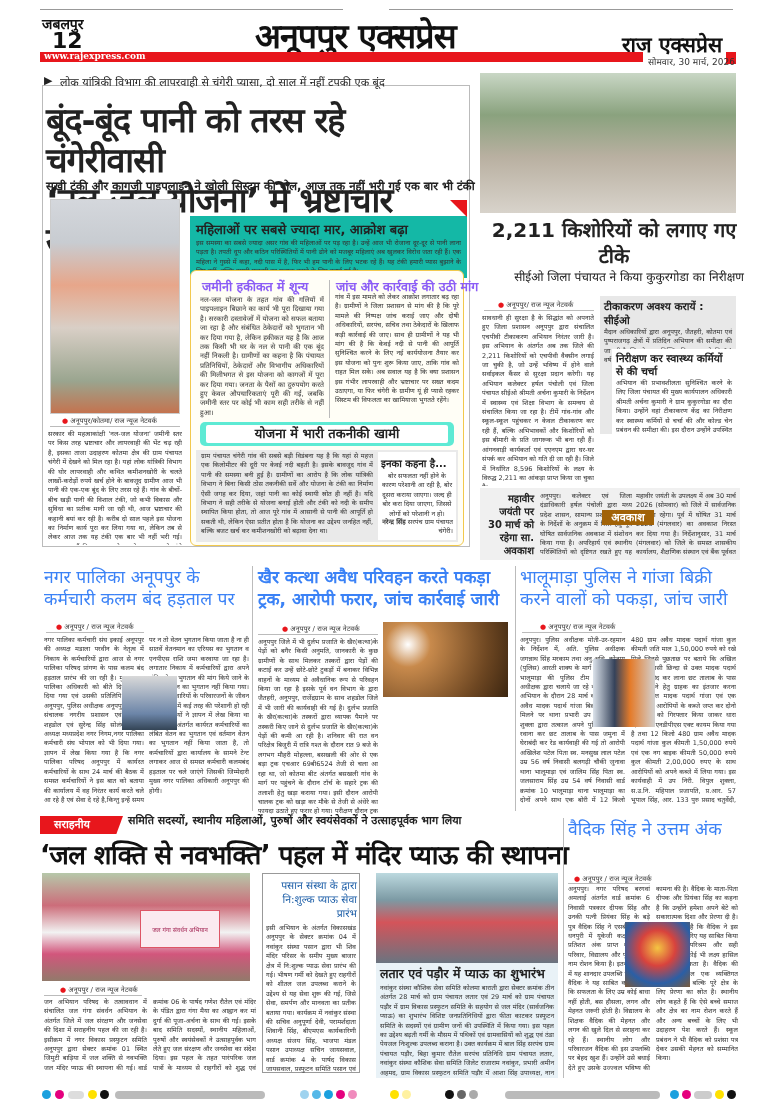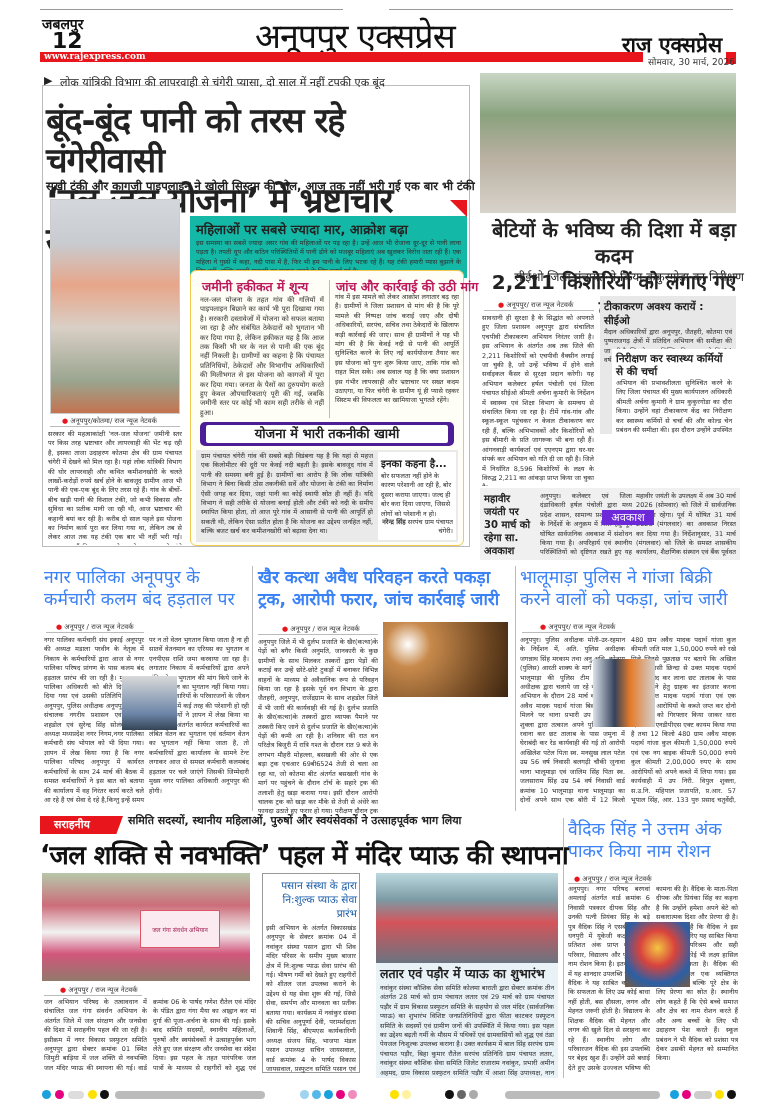--- a/index.html
+++ b/index.html
@@ -2,49 +2,49 @@
 <html><head>
 <meta charset="utf-8">
 <style>
 *{box-sizing:border-box;margin:0;padding:0}
 body{width:778px;height:1108px;background:#fff;font-family:"DejaVu Sans",sans-serif;color:#222;position:relative;overflow:hidden}
 .abs{position:absolute}
 .topline{left:40px;top:9px;width:303px;height:1px;background:#999}
 .topline2{left:389px;top:9px;width:344px;height:1px;background:#999}
 .city{left:42px;top:14px;font-size:14px;font-weight:bold;color:#111}
 .pageno{left:52px;top:28px;font-size:22px;font-weight:bold;color:#111}
-.masthead{left:255px;top:12px;font-size:34px;font-weight:normal;color:#111;letter-spacing:-1px;font-family:"DejaVu Serif",serif}
+.masthead{left:255px;top:12px;font-size:34px;font-weight:bold;color:#111;letter-spacing:-1px;font-family:"DejaVu Serif",serif}
 .brand{left:622px;top:30px;font-size:21px;font-weight:bold;color:#111}
 .datel{left:648px;top:55px;font-size:9px;color:#333}
 .redbar{left:40px;top:52px;width:603px;height:10px;background:#e8161c}
 .redbar2{left:726px;top:52px;width:10px;height:12px;background:#e8161c}
 .url{left:44px;top:51px;font-size:9px;color:#fff;font-family:"DejaVu Serif",serif;font-weight:bold}
 .kicker{left:60px;top:74px;font-size:11px;color:#222}
 .kicker-arrow{left:44px;top:74px;font-size:11px;color:#222}
 .mainframe{left:42px;top:85px;width:428px;height:462px;border:1px solid #bbb}
 .hl1{left:46px;top:100px;font-size:34px;font-weight:bold;color:#222;letter-spacing:-1px;line-height:40px;width:425px}
 .deck{left:46px;top:178px;font-size:11.5px;color:#222;font-weight:bold}
 .tankimg{left:50px;top:199px;width:130px;height:215px;background:linear-gradient(180deg,#d4d7dc 0%,#c8ccd1 20%,#e7a68a 40%,#d9cfc6 60%,#9aa58f 85%,#c4734f 100%);border:1px solid #ccc}
 .cap{font-size:7px;color:#333}
 .bodytxt{font-size:6.5px;line-height:9.4px;color:#333;text-align:justify}
 .pinkbox{left:190px;top:216px;width:277px;height:62px;background:#14b8a6}
 .pinkbox h3{font-size:13px;font-weight:bold;color:#222;padding:4px 6px 1px}
 .corner{left:450px;top:200px;width:0;height:0;border-left:17px solid transparent;border-top:17px solid #e8161c}
 .yellowframe{left:190px;top:270px;width:274px;height:276px;border:1.5px solid #f2c94c;border-radius:6px;background:#fffef6}
-.subhd{font-size:12.5px;font-weight:bold;color:#be185d}
-.redbanner{left:200px;top:422px;width:254px;height:24px;background:#4c1d95;border-radius:5px;color:#fff;text-align:center;font-size:13px;font-weight:bold;line-height:24px}
+.subhd{font-size:12.5px;font-weight:bold;color:#8b5cf6}
+.redbanner{left:200px;top:422px;width:254px;height:24px;background:#5eead4;border-radius:5px;color:#fff;text-align:center;font-size:13px;font-weight:bold;line-height:24px}
 .redbanner-inner{position:absolute;left:6px;top:3px;right:6px;bottom:3px;background:#fff;color:#222;line-height:18px;border-radius:2px}
 .greybox{left:196px;top:450px;width:262px;height:92px;background:#eaeaea}
 .quote{left:378px;top:452px;width:78px;height:88px;background:#fff}
 .photo1{left:480px;top:73px;width:256px;height:140px;background:linear-gradient(180deg,#c9d7c5 0%,#8aa27e 30%,#b9b0a1 60%,#d8d3cb 100%)}
 .hl2{left:484px;top:217px;width:260px;text-align:center;font-size:20px;font-weight:bold;color:#222;line-height:26px}
 .sub2{left:480px;top:268px;width:264px;text-align:right;font-size:12px;color:#222}
 .tika{left:600px;top:296px;width:136px;height:138px;background:#e8e8e8}
 .nirik{left:612px;top:349px;width:124px;height:86px;background:#fff}
-.redtag{background:#6d28d9;color:#fff;font-weight:normal}
+.redtag{background:#a16207;color:#fff;font-weight:bold}
 .avkash-box{left:480px;top:488px;width:260px;height:72px;background:#f0f0f0}
 .sep{background:#bbb}
 .hl3{font-size:17.5px;color:#3b82f6;line-height:22px}
 .photoW{left:122px;top:676px;width:55px;height:54px;background:linear-gradient(180deg,#d9d9d9,#6c85a8 70%,#345)}
 .photoK{left:383px;top:622px;width:125px;height:75px;background:radial-gradient(circle at 20% 30%,#fff 0%,#c88a4c 20%,#6e4722 70%,#3b2510 100%)}
 .photoG{left:593px;top:659px;width:62px;height:68px;background:linear-gradient(90deg,#dce3eb 0%,#35425a 35%,#e47b2a 60%,#d2d2d2 100%)}
 .sarahniya{left:40px;top:816px;width:83px;height:18px;background:#e8161c;color:#fff;font-size:11px;font-weight:bold;line-height:18px;padding-left:14px;clip-path:polygon(0 0,100% 0,92% 100%,0 100%)}
 .jalhl{left:40px;top:836px;font-size:26px;font-weight:bold;color:#111;letter-spacing:-0.5px}
 .photoJ{left:42px;top:873px;width:208px;height:108px;background:linear-gradient(180deg,#b6c8aa 0%,#cc6d7a 30%,#f2f2f2 55%,#d2567c 75%,#927a6b 100%)}
 .pasan{left:262px;top:873px;width:98px;height:200px;border:1px solid #999;background:#fff}
@@ -95,44 +95,43 @@
 <div class="abs subhd" style="left:336px;top:278px">जांच और कार्रवाई की उठी मांग</div>
 <div class="abs bodytxt" style="left:335px;top:293px;width:124px;height:125px;overflow:hidden">गांव में इस मामले को लेकर आक्रोश लगातार बढ़ रहा है। ग्रामीणों ने जिला प्रशासन से मांग की है कि पूरे मामले की निष्पक्ष जांच कराई जाए और दोषी अधिकारियों, सरपंच, सचिव तथा ठेकेदारों के खिलाफ कड़ी कार्रवाई की जाए। साथ ही ग्रामीणों ने यह भी मांग की है कि केवई नदी से पानी की आपूर्ति सुनिश्चित करने के लिए नई कार्ययोजना तैयार कर इस योजना को पुनः शुरू किया जाए, ताकि गांव को राहत मिल सके। अब सवाल यह है कि क्या प्रशासन इस गंभीर लापरवाही और भ्रष्टाचार पर सख्त कदम उठाएगा, या फिर चंगेरी के ग्रामीण यूं ही प्यासे रहकर सिस्टम की विफलता का खामियाजा भुगतते रहेंगे।</div>
 
 <div class="abs redbanner">
   <div class="redbanner-inner">योजना में भारी तकनीकी खामी</div>
 </div>
 <div class="abs greybox"></div>
 <div class="abs bodytxt" style="left:201px;top:452px;width:172px;height:88px;overflow:hidden">ग्राम पंचायत चंगेरी गांव की सबसे बड़ी विडंबना यह है कि यहां से महज एक किलोमीटर की दूरी पर केवई नदी बहती है। इसके बावजूद गांव में पानी की समस्या बनी हुई है। ग्रामीणों का आरोप है कि लोक यांत्रिकी विभाग ने बिना किसी ठोस तकनीकी सर्वे और योजना के टंकी का निर्माण ऐसी जगह कर दिया, जहां पानी का कोई स्थायी स्रोत ही नहीं है। यदि विभाग ने सही तरीके से योजना बनाई होती और टंकी को नदी के समीप स्थापित किया होता, तो आज पूरे गांव में आसानी से पानी की आपूर्ति हो सकती थी, लेकिन ऐसा प्रतीत होता है कि योजना का उद्देश्य जनहित नहीं, बल्कि बजट खर्च कर कमीशनखोरी को बढ़ावा देना था।</div>
 <div class="abs quote">
   <div style="font-size:10px;font-weight:bold;padding:4px 3px 2px">इनका कहना है...</div>
-  <div class="bodytxt" style="text-align:left;padding:0 3px;height:46px;overflow:hidden">बोर सफलता नहीं होने के कारण परेशानी आ रही है, बोर दूसरा कराया जाएगा। जल्द ही बोर करा दिया जाएगा, जिससे लोगों को परेशानी न हो।</div>
+  <div class="bodytxt" style="text-align:center;padding:0 3px;height:46px;overflow:hidden">बोर सफलता नहीं होने के कारण परेशानी आ रही है, बोर दूसरा कराया जाएगा। जल्द ही बोर करा दिया जाएगा, जिससे लोगों को परेशानी न हो।</div>
   <div class="bodytxt" style="text-align:right;padding:0 3px"><b>नरेन्द्र सिंह</b> <span>सरपंच ग्राम पंचायत चंगेरी।</span></div>
 </div>
 
 <div class="abs photo1"></div>
 <div class="abs hl2">
-  <div>बेटियों के भविष्य की दिशा में बड़ा कदम</div>
   <div>2,211 किशोरियों को लगाए गए टीके</div>
 </div>
 <div class="abs sub2">सीईओ जिला पंचायत ने किया कुकुरगोडा का निरीक्षण</div>
 <div class="abs cap" style="left:498px;top:300px"><span style="color:#e8161c">● </span><span>अनूपपुर/ राज न्यूज नेटवर्क</span></div>
 <div class="abs sep" style="left:484px;top:310px;width:110px;height:1px"></div>
 <div class="abs bodytxt" style="left:482px;top:314px;width:112px;height:172px;overflow:hidden">सावधानी ही सुरक्षा है के सिद्धांत को अपनाते हुए जिला प्रशासन अनूपपुर द्वारा संचालित एचपीवी टीकाकरण अभियान निरंतर जारी है। इस अभियान के अंतर्गत अब तक जिले की 2,211 किशोरियों को एचपीवी वैक्सीन लगाई जा चुकी है, जो उन्हें भविष्य में होने वाले सर्वाइकल कैंसर से सुरक्षा प्रदान करेगी। यह अभियान कलेक्टर हर्षल पंचोली एवं जिला पंचायत सीईओ श्रीमती अर्चना कुमारी के निर्देशन में स्वास्थ्य एवं शिक्षा विभाग के समन्वय से संचालित किया जा रहा है। टीमें गांव-गांव और स्कूल-स्कूल पहुंचकर न केवल टीकाकरण कर रही हैं, बल्कि अभिभावकों और किशोरियों को इस बीमारी के प्रति जागरूक भी बना रही हैं। आंगनवाड़ी कार्यकर्ता एवं एएनएम द्वारा घर-घर संपर्क कर अभियान को गति दी जा रही है। जिले में निर्धारित 8,596 किशोरियों के लक्ष्य के विरुद्ध 2,211 का आंकड़ा प्राप्त किया जा चुका है।</div>
 <div class="abs tika">
   <div style="font-size:10.5px;font-weight:bold;padding:3px 4px 1px">टीकाकरण अवश्य करायें : सीईओ</div>
   <div class="bodytxt" style="padding:0 4px;height:36px;overflow:hidden">मैदान अधिकारियों द्वारा अनूपपुर, जैतहरी, कोतमा एवं पुष्पराजगढ़ क्षेत्रों में प्रतिदिन अभियान की समीक्षा की जा रही है, जिससे यह सुनिश्चित किया जा सके कि 14 वर्ष से 15 वर्ष 3 माह आयु वर्ग की कोई भी पात्र किशोरी टीकाकरण से वंचित न रहे। जिला प्रशासन ने समस्त अभिभावकों से अपील की है कि वे अपनी बेटियों को इस टीकाकरण अभियान से अवश्य जोड़ें और उन्हें एक सुरक्षित भविष्य प्रदान करने में सहयोग करें।</div>
 </div>
 <div class="abs nirik">
   <div style="font-size:10.5px;font-weight:bold;padding:3px 4px 1px;line-height:13px">निरीक्षण कर स्वास्थ्य कर्मियों से की चर्चा</div>
   <div class="bodytxt" style="padding:0 4px;height:56px;overflow:hidden">अभियान की प्रभावशीलता सुनिश्चित करने के लिए जिला पंचायत की मुख्य कार्यपालन अधिकारी श्रीमती अर्चना कुमारी ने ग्राम कुकुरगोडा का दौरा किया। उन्होंने वहां टीकाकरण केंद्र का निरीक्षण कर स्वास्थ्य कर्मियों से चर्चा की और कोल्ड चेन प्रबंधन की समीक्षा की। इस दौरान उन्होंने उपस्थित बालिकाओं और उनके अभिभावकों से संवाद कर उन्हें इस टीके के महत्व के बारे में जागरूक किया। उन्होंने निर्देश दिए कि ग्राम स्तर पर मोबिलाइजेशन बढ़ाकर शत-प्रतिशत लक्ष्य प्राप्त किया जाए।</div>
 </div>
 
 <div class="abs avkash-box"></div>
-<div class="abs" style="left:484px;top:492px;width:50px;font-size:10px;font-weight:bold;text-align:left;line-height:13px">महावीर जयंती पर 30 मार्च को रहेगा सा. अवकाश</div>
+<div class="abs" style="left:484px;top:492px;width:50px;font-size:10px;font-weight:bold;text-align:right;line-height:13px">महावीर जयंती पर 30 मार्च को रहेगा सा. अवकाश</div>
 <div class="abs bodytxt" style="left:540px;top:492px;width:92px;height:66px;overflow:hidden">अनूपपुर। कलेक्टर एवं जिला दंडाधिकारी हर्षल पंचोली द्वारा मध्य प्रदेश शासन, सामान्य प्रशासन विभाग के निर्देशों के अनुक्रम में जिले हेतु पूर्व घोषित सार्वजनिक अवकाश में संशोधन किया गया है। अपरिहार्य एवं स्थानीय परिस्थितियों को दृष्टिगत रखते हुए यह निर्णय लिया गया है। जारी आदेश के अनुसार,</div>
 <div class="abs bodytxt" style="left:636px;top:492px;width:100px;height:66px;overflow:hidden">महावीर जयंती के उपलक्ष्य में अब 30 मार्च 2026 (सोमवार) को जिले में सार्वजनिक अवकाश रहेगा। पूर्व में घोषित 31 मार्च 2026 (मंगलवार) का अवकाश निरस्त कर दिया गया है। निर्देशानुसार, 31 मार्च (मंगलवार) को जिले के समस्त शासकीय कार्यालय, शैक्षणिक संस्थान एवं बैंक पूर्ववत खुले रहेंगे।</div>
 <div class="abs redtag" style="left:602px;top:510px;width:52px;height:15px;font-size:11px;text-align:center;line-height:15px">अवकाश</div>
 
 <div class="abs hl3" style="left:44px;top:566px;width:205px">नगर पालिका अनूपपुर के कर्मचारी कलम बंद हड़ताल पर</div>
 <div class="abs cap" style="left:56px;top:622px"><span style="color:#e8161c">● </span><span>अनूपपुर / राज न्यूज नेटवर्क</span></div>
 <div class="abs sep" style="left:46px;top:632px;width:98px;height:1px"></div>
 <div class="abs bodytxt" style="left:44px;top:636px;width:205px;height:180px;overflow:hidden;column-count:2;column-gap:5px">नगर पालिका कर्मचारी संघ इकाई अनूपपुर की अध्यक्ष मडाला परवीन के नेतृत्व में निकाय के कर्मचारियों द्वारा आज से नगर पालिका परिषद प्रांगण के पास कलम बंद हड़ताल प्रारंभ की जा रही है। मुख्य नगर पालिका अधिकारी को बीते दिनों ज्ञापन दिया गया एवं उसकी प्रतिलिपि कलेक्टर अनूपपुर, पुलिस अधीक्षक अनूपपुर, संयुक्त संचालक नगरीय प्रशासन एवं विकास शहडोल एवं सुरेन्द्र सिंह सोलंकी प्रदेश अध्यक्ष मध्यप्रदेश नगर निगम,नगर पालिका कर्मचारी संघ भोपाल को भी दिया गया। ज्ञापन में लेख किया गया है कि नगर पालिका परिषद अनूपपुर में कार्यरत कर्मचारियों के साथ 24 मार्च की बैठक में समस्त कर्मचारियों ने इस बात को बताया की कार्यालय में वह निरंतर कार्य करते चले आ रहे है एवं सेवा दे रहे है,किन्तु इन्हें समय पर न तो वेतन भुगतान किया जाता है ना ही सातवें वेतनमान का एरियस का भुगतान व एनपीएस राशि जमा करवाया जा रहा है। लगातार निकाय में कर्मचारियों द्वारा अपने लंबित वेतन भुगतान की मांग किये जाने के बावजूद वेतन का भुगतान नहीं किया गया। जिससे कर्मचारियों के परिवारजनों के जीवन यापन करने में कई तरह की परेशानी हो रही है। कर्मचारियों ने ज्ञापन में लेख किया था कि निकाय अंतर्गत कार्यरत कर्मचारियों का लंबित वेतन का भुगतान एवं वर्तमान वेतन का भुगतान नहीं किया जाता है, तो कर्मचारियों द्वारा कार्यालय के सामने टेन्ट लगाकर आज से समस्त कर्मचारी कलमबंद हड़ताल पर चले जाएंगे जिसकी जिम्मेदारी मुख्य नगर पालिका अधिकारी अनूपपुर की होगी।</div>
 <div class="abs photoW"></div>
 <div class="abs sep" style="left:252px;top:566px;width:1px;height:245px"></div>
@@ -173,21 +172,20 @@
 
 <div class="abs photoL"></div>
 <div class="abs latarbox">
   <div style="font-size:12.5px;font-weight:bold;padding:2px 4px">लतार एवं पड़ौर में प्याऊ का शुभारंभ</div>
   <div class="bodytxt" style="padding:0 4px;height:92px;overflow:hidden">नवांकुर संस्था कौशिक सेवा समिति कोलमा बाराती द्वारा सेक्टर क्रमांक तीन अंतर्गत 28 मार्च को ग्राम पंचायत लतार एवं 29 मार्च को ग्राम पंचायत पड़ौर में ग्राम विकास प्रस्फुटन समिति के सहयोग से जल मंदिर (सार्वजनिक प्याऊ) का शुभारंभ विशिष्ट जनप्रतिनिधियों द्वारा फीता काटकर प्रस्फुटन समिति के सदस्यों एवं ग्रामीण जनों की उपस्थिति में किया गया। इस पहल का उद्देश्य बढ़ती गर्मी के मौसम में पथिकों एवं ग्रामवासियों को शुद्ध एवं ठंडा पेयजल निःशुल्क उपलब्ध कराना है। उक्त कार्यक्रम में बाल सिंह सरपंच ग्राम पंचायत पड़ौर, बिहा कुमार रौतेल सरपंच प्रतिनिधि ग्राम पंचायत लतार, नवांकुर संस्था कौशिक सेवा समिति जिलेट राजाराम नवांकुर, प्रभारी अमीन अहमद, ग्राम विकास प्रस्फुटन समिति पड़ौर में आशा सिंह उपाध्यक्ष, नान बाबू सेन, रामेश्वर, सुखदेव, दुर्गा प्रजापति, दीपक प्रजापति एवं ग्राम विकास प्रस्फुटन समिति लतार से बृज रौतेल पूजा डीमर, रेनु डीमर, रजनी डीमर, बेला बाई, मुस्कान केवट सफाली डीमर एवं अन्य ग्रामीण जन उपस्थित रहे।</div>
 </div>
 <div class="abs sep" style="left:563px;top:818px;width:1px;height:260px"></div>
 
 <div class="abs hl3" style="left:568px;top:818px;width:205px;font-size:17.5px">
   <div>वैदिक सिंह ने उत्तम अंक</div>
-  <div>पाकर किया नाम रोशन</div>
 </div>
 <div class="abs cap" style="left:574px;top:874px"><span style="color:#e8161c">● </span><span>अनूपपुर / राज न्यूज नेटवर्क</span></div>
 <div class="abs sep" style="left:568px;top:883px;width:82px;height:1px"></div>
 <div class="abs bodytxt" style="left:568px;top:871px;width:170px;height:206px;overflow:hidden;column-count:2;column-gap:6px;padding-top:14px">अनूपपुर। नगर परिषद बरगवां अमलाई अंतर्गत वार्ड क्रमांक 6 निवासी पत्रकार दीपक सिंह और उनकी पत्नी प्रियंका सिंह के बड़े पुत्र वैदिक सिंह ने एसबीएम स्कूल धनपुरी में यूकेजी कक्षा में 99 प्रतिशत अंक प्राप्त कर अपने परिवार, विद्यालय और पूरे क्षेत्र का नाम रोशन किया है। इतनी कम उम्र में यह शानदार उपलब्धि हासिल कर वैदिक ने यह साबित कर दिया है कि सफलता के लिए उम्र कोई बाधा नहीं होती, बस हौसला, लगन और मेहनत जरूरी होती है। विद्यालय के शिक्षक वैदिक की मेहनत और लगन की खुले दिल से सराहना कर रहे हैं। स्थानीय लोग और परिवारजन वैदिक की इस उपलब्धि पर बेहद खुश हैं। उन्होंने उसे बधाई देते हुए उसके उज्ज्वल भविष्य की कामना की है। वैदिक के माता-पिता दीपक और प्रियंका सिंह का कहना है कि उन्होंने हमेशा अपने बेटे को सकारात्मक दिशा और प्रेरणा दी है। उनका कहना है कि वैदिक ने इस उपलब्धि के जरिए यह साबित किया कि कठिन परिश्रम और सही मार्गदर्शन से कोई भी लक्ष्य हासिल किया जा सकता है। वैदिक की सफलता केवल एक व्यक्तिगत उपलब्धि नहीं बल्कि पूरे क्षेत्र के लिए प्रेरणा का स्रोत है। स्थानीय लोग कहते हैं कि ऐसे बच्चे समाज और क्षेत्र का नाम रोशन करते हैं और अन्य बच्चों के लिए भी उदाहरण पेश करते हैं। स्कूल प्रबंधन ने भी वैदिक को प्रशंसा पत्र देकर उसकी मेहनत को सम्मानित किया।</div>
 <div class="abs photoV"></div>
 
 <div class="abs" style="left:0;top:1088px;width:778px;height:14px">
   <div class="dot" style="left:42px;top:2px;background:#1ba0de"></div>
   <div class="dot" style="left:55px;top:2px;background:#e5007e"></div>
   <div class="bar" style="left:68px;top:3px;width:16px;background:#ddd"></div>

